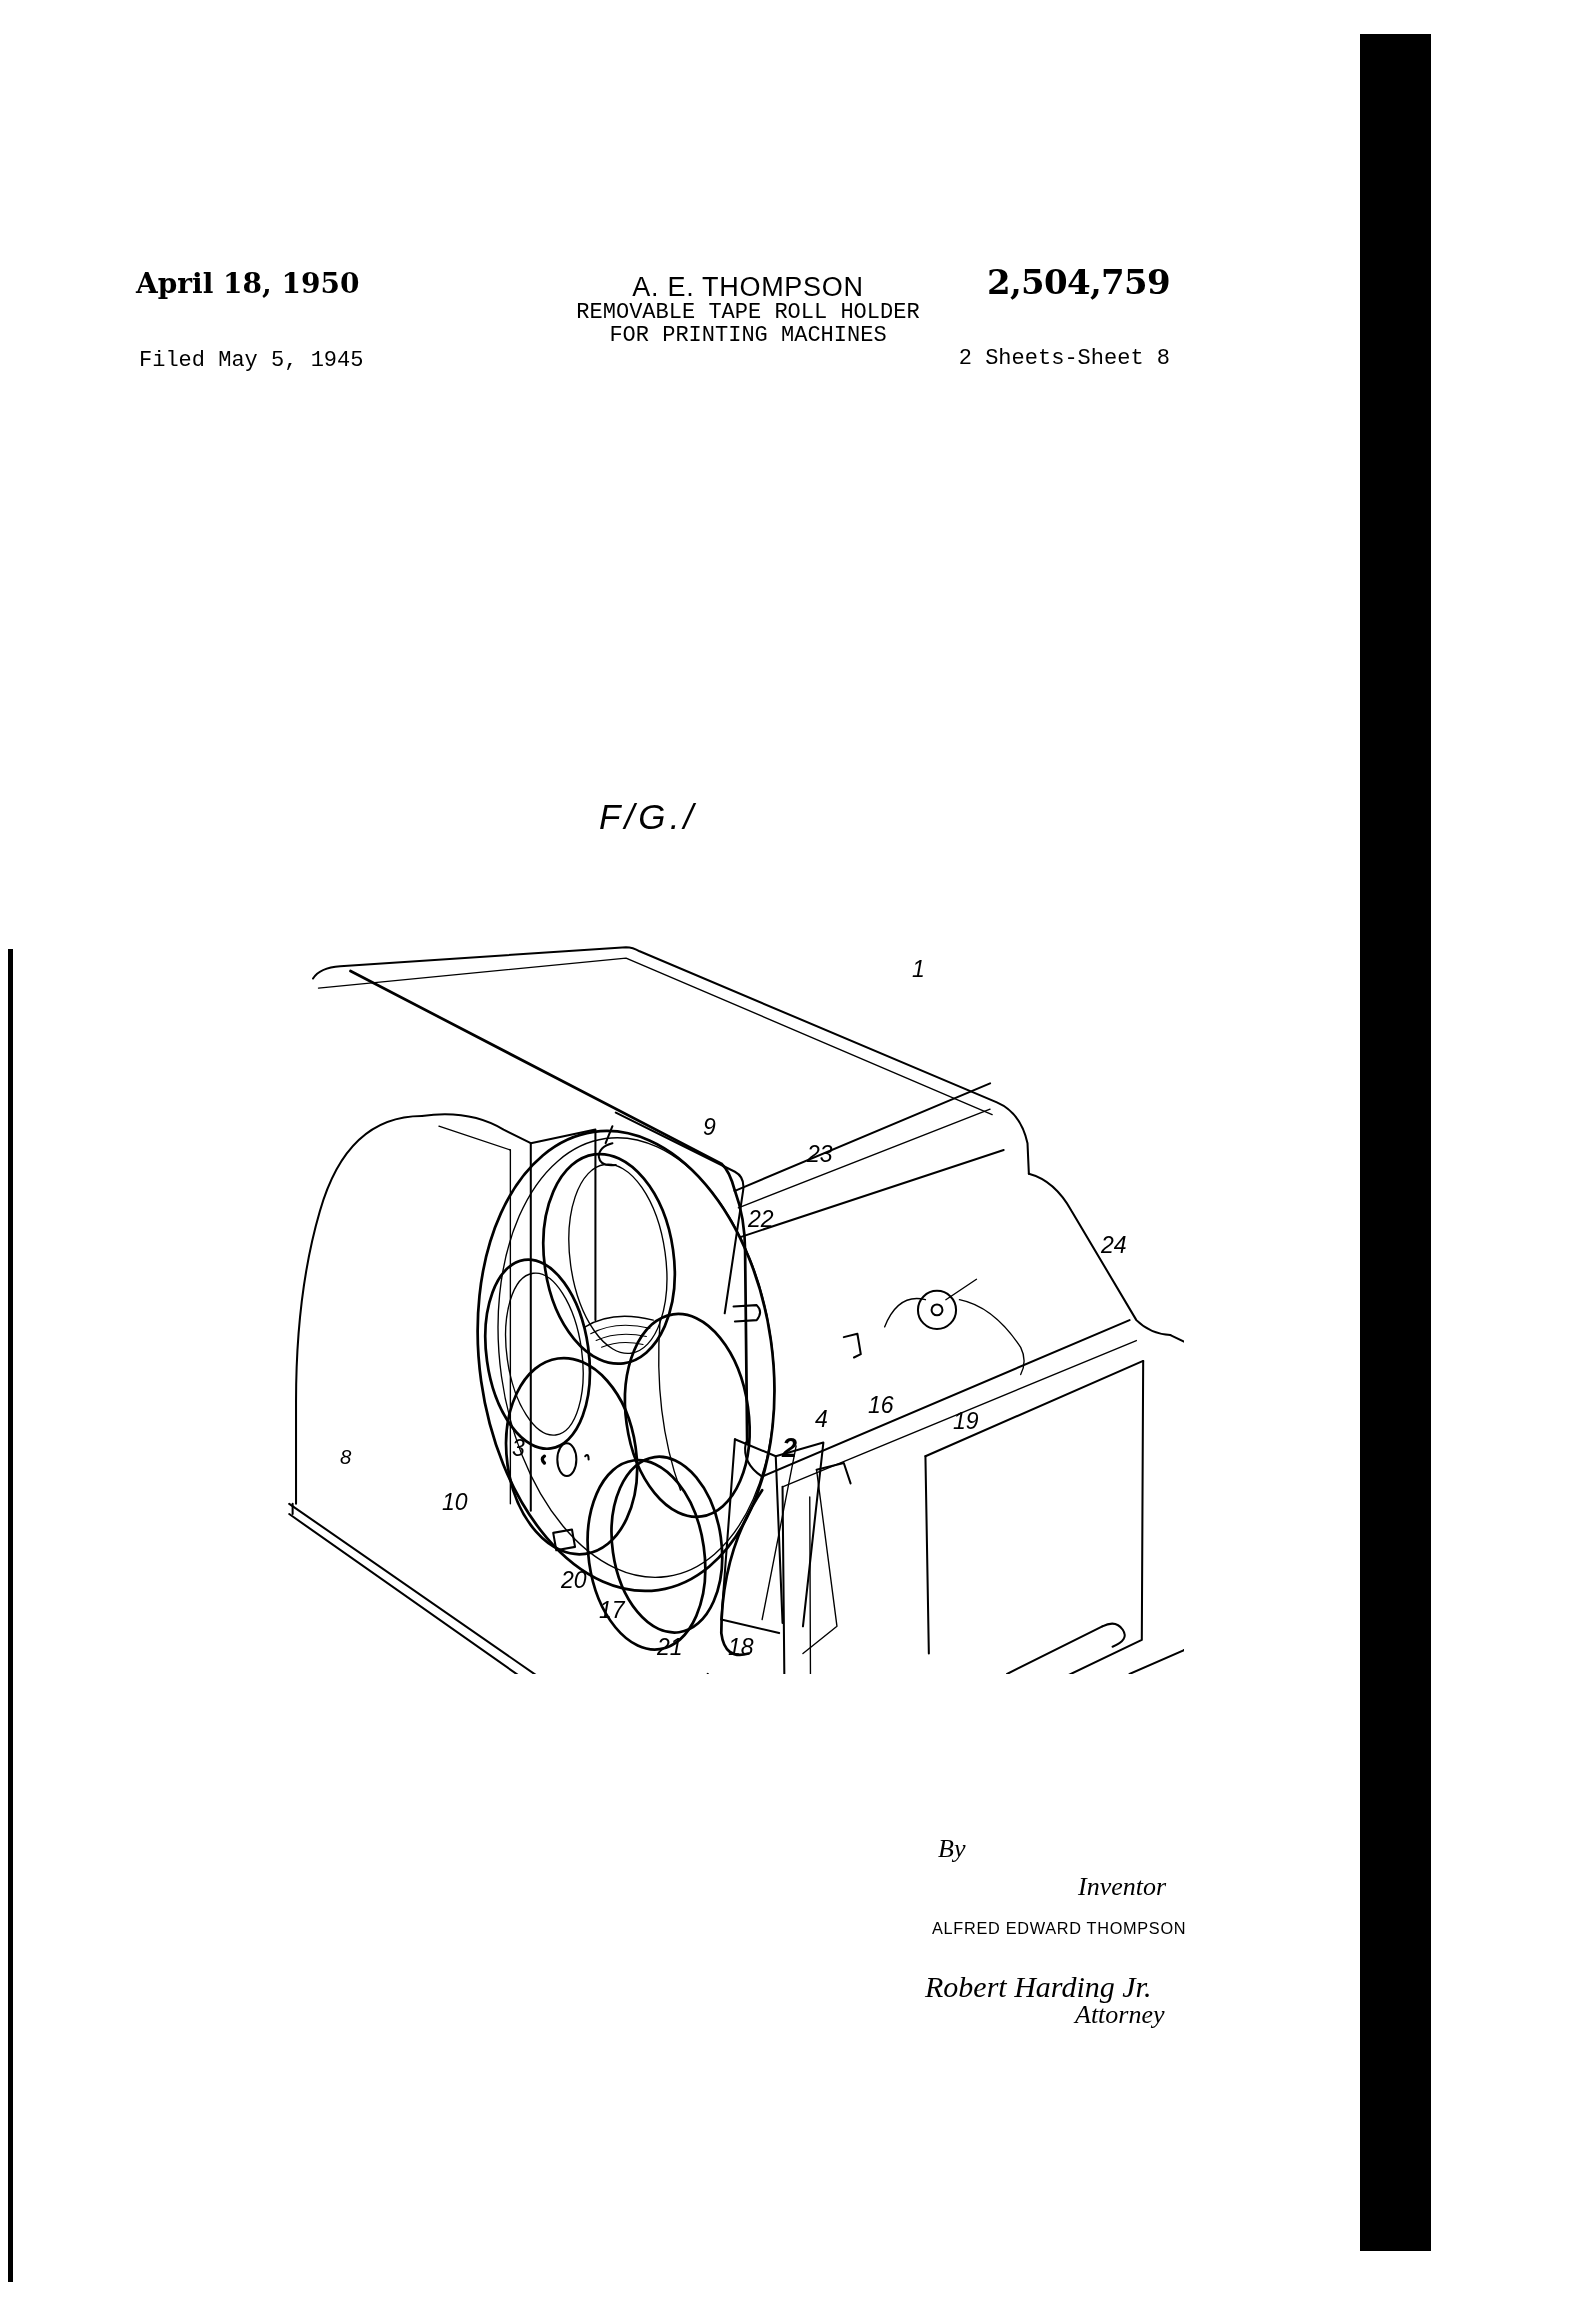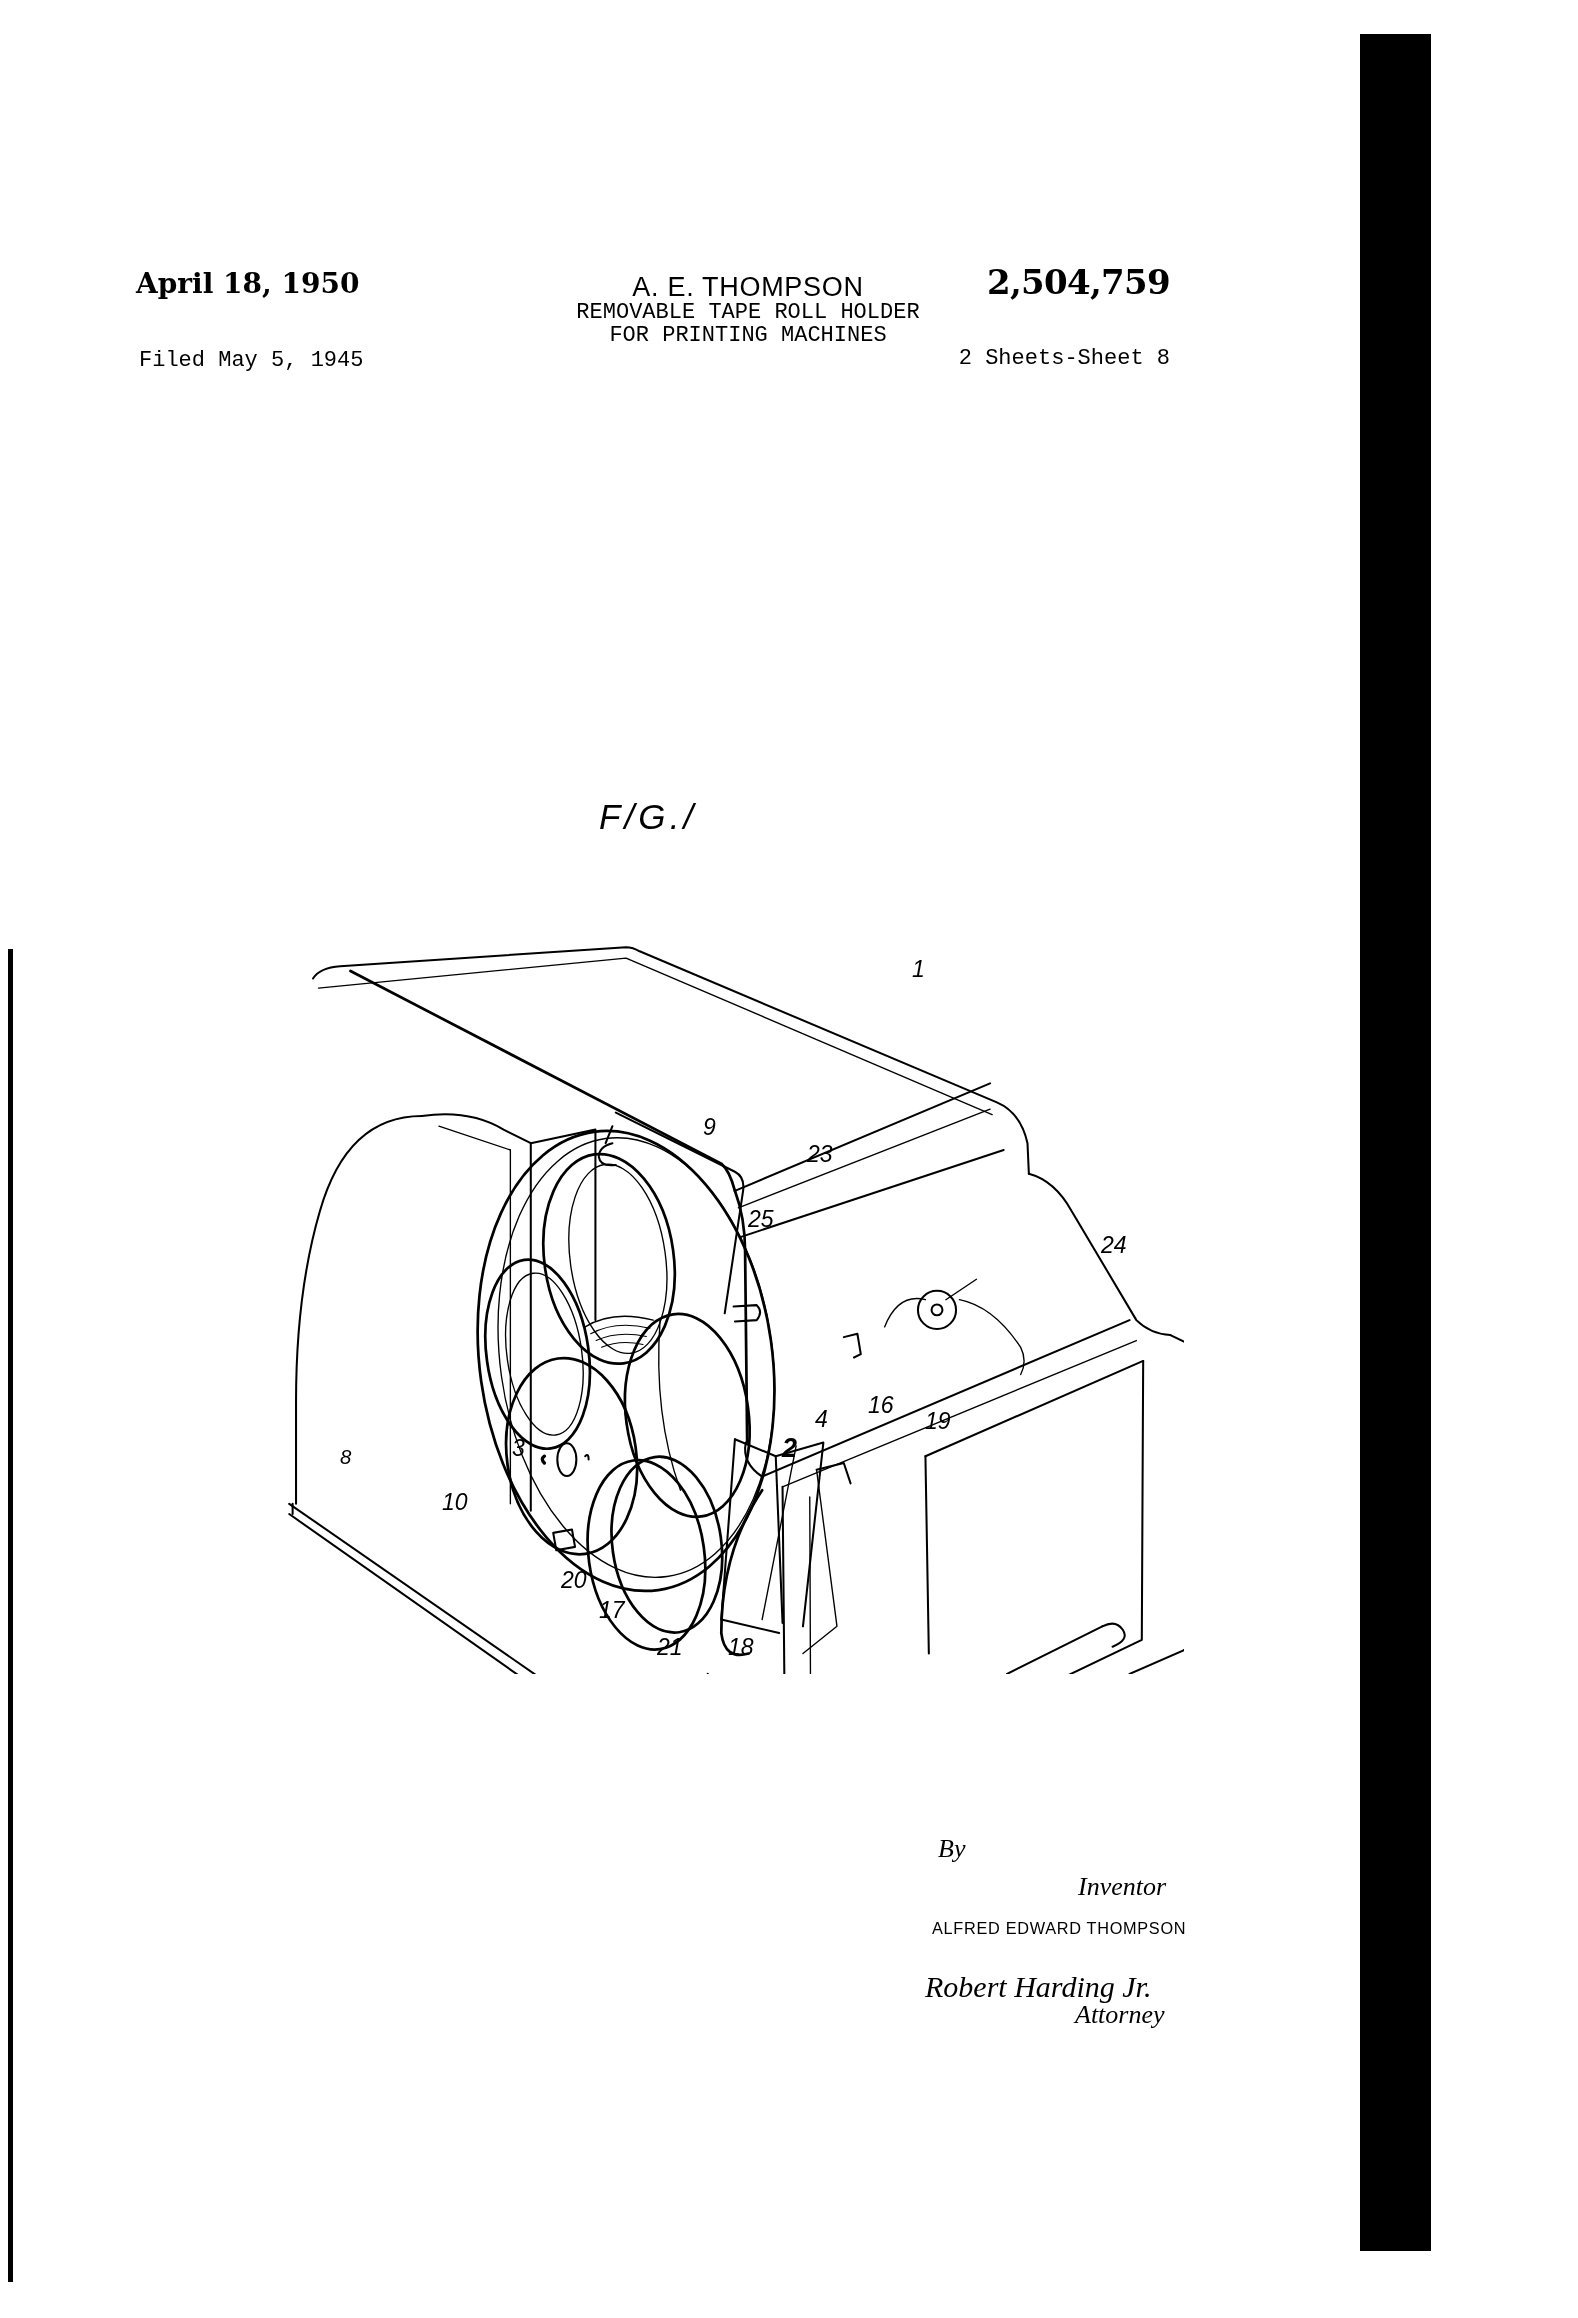--- a/index.html
+++ b/index.html
@@ -144,24 +144,24 @@
   <div class="ref" style="left:667px; top:19px;">1</div>
   <div class="ref" style="left:537px; top:498px; font-size:27px; font-weight:bold;">2</div>
   <div class="ref" style="left:267px; top:498px;">3</div>
   <div class="ref" style="left:570px; top:469px;">4</div>
   <div class="ref" style="left:95px; top:507px; font-size:20.4px;">8</div>
   <div class="ref" style="left:458px; top:177px;">9</div>
   <div class="ref" style="left:197px; top:552px;">10</div>
   <div class="ref" style="left:623px; top:408px;margin-top:47px;">16</div>
   <div class="ref" style="left:354px; top:660px;">17</div>
   <div class="ref" style="left:483px; top:697px;">18</div>
-  <div class="ref" style="left:680px; top:471px;">19</div>
+  <div class="ref" style="left:708px; top:471px;">19</div>
   <div class="ref" style="left:316px; top:630px;text-align:center;">20</div>
   <div class="ref" style="left:412px; top:697px;">21</div>
-  <div class="ref" style="left:503px; top:269px;">25</div>
+  <div class="ref" style="left:503px; top:269px;">22</div>
   <div class="ref" style="left:562px; top:204px;">23</div>
   <div class="ref" style="left:856px; top:295px;">24</div>
 </div>
 
 <div id="inventor-caption" class="abs italic-serif">Inventor</div>
 <div id="inventor-signature" class="abs">ALFRED EDWARD THOMPSON</div>
 <div id="by-label" class="abs italic-serif">By</div>
 <div id="attorney-signature" class="abs italic-serif">Robert Harding Jr.</div>
 <div id="attorney-caption" class="abs italic-serif">Attorney</div>
 

